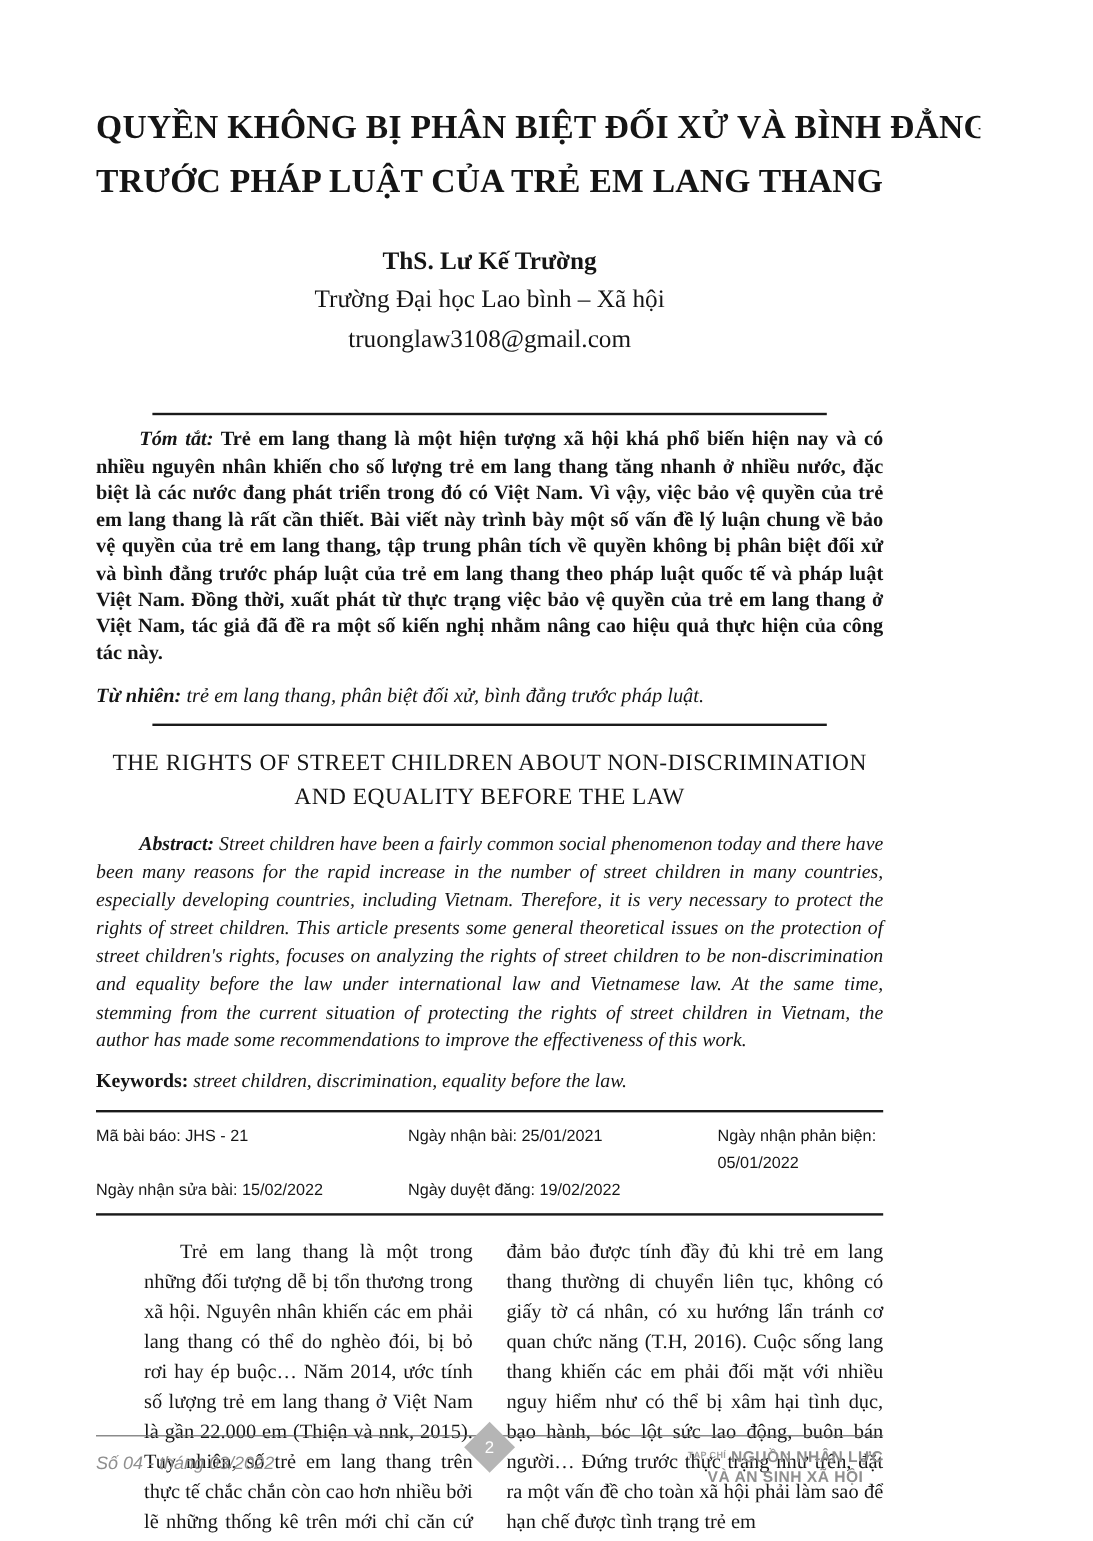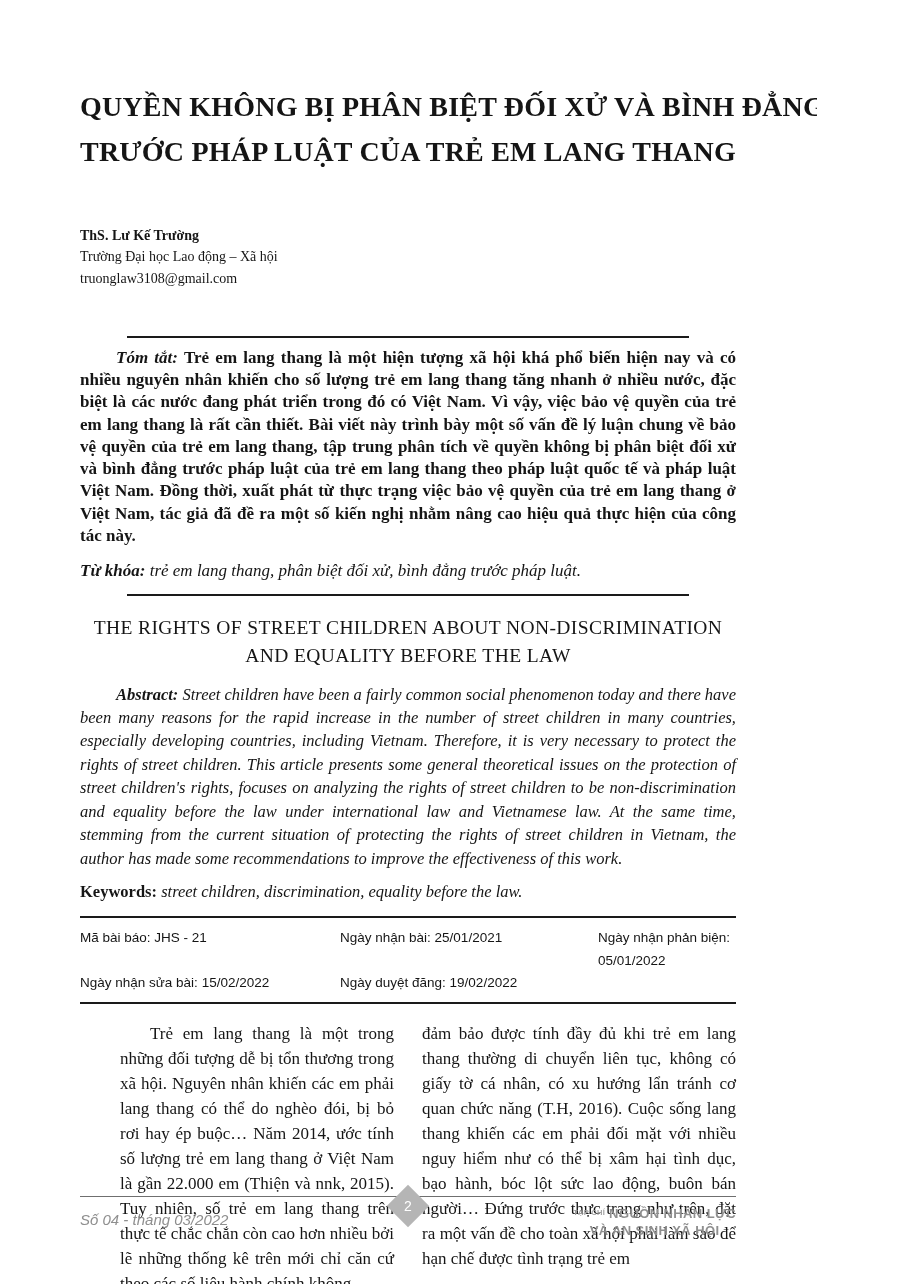--- a/index.html
+++ b/index.html
@@ -27,23 +27,23 @@
     text-align: center;
     font-size: 28px;
     font-weight: bold;
     line-height: 1.62;
     letter-spacing: 0.2px;
   }
   .article-title span { display: block; white-space: nowrap; }
 
   
   .author-block {
-    margin-top: 50px;
-    text-align: left;
-    font-size: 14px;
+    margin-top: 26px;
+    text-align: center;
+    font-size: 21px;
     line-height: 1.55;
   }
   .author-name { font-weight: bold; }
 
   
   hr { border: none; margin: 0; }
   .rule { border-top: 2px solid #1a1a1a; }
   .rule-inset { margin-left: 47px; margin-right: 47px; }
   .rule-abs-top { margin-top: 46px; }
   .rule-abs-bottom { margin-top: 12px; }
@@ -179,31 +179,31 @@
 
 <div class="page">
 
   <h1 class="article-title">
     <span>QUYỀN KHÔNG BỊ PHÂN BIỆT ĐỐI XỬ VÀ BÌNH ĐẲNG</span>
     <span>TRƯỚC PHÁP LUẬT CỦA TRẺ EM LANG THANG</span>
   </h1>
 
   <div class="author-block">
     <div class="author-name">ThS. Lư Kế Trường</div>
-    <div class="author-affiliation">Trường Đại học Lao động – Xã hội</div>
+    <div class="author-affiliation">Trường Đại học Lao bình – Xã hội</div>
     <div class="author-email">truonglaw3108@gmail.com</div>
   </div>
 
   <hr class="rule rule-inset rule-abs-top">
   <p class="abstract-vi">
     <span class="label-bi">Tóm tắt:</span>
     <span>Trẻ em lang thang là một hiện tượng xã hội khá phổ biến hiện nay và có nhiều nguyên nhân khiến cho số lượng trẻ em lang thang tăng nhanh ở nhiều nước, đặc biệt là các nước đang phát triển trong đó có Việt Nam. Vì vậy, việc bảo vệ quyền của trẻ em lang thang là rất cần thiết. Bài viết này trình bày một số vấn đề lý luận chung về bảo vệ quyền của trẻ em lang thang, tập trung phân tích về quyền không bị phân biệt đối xử và bình đẳng trước pháp luật của trẻ em lang thang theo pháp luật quốc tế và pháp luật Việt Nam. Đồng thời, xuất phát từ thực trạng việc bảo vệ quyền của trẻ em lang thang ở Việt Nam, tác giả đã đề ra một số kiến nghị nhằm nâng cao hiệu quả thực hiện của công tác này.</span>
   </p>
   <p class="keywords-line">
-    <span class="label-bi">Từ khóa:</span>
+    <span class="label-bi">Từ nhiên:</span>
     <span class="kw-text">trẻ em lang thang, phân biệt đối xử, bình đẳng trước pháp luật.</span>
   </p>
   <hr class="rule rule-inset rule-abs-bottom">
 
   <h2 class="en-title">
     <span>THE RIGHTS OF STREET CHILDREN ABOUT NON-DISCRIMINATION</span>
     <span>AND EQUALITY BEFORE THE LAW</span>
   </h2>
   <p class="abstract-en">
     <span class="label-en">Abstract:</span>

